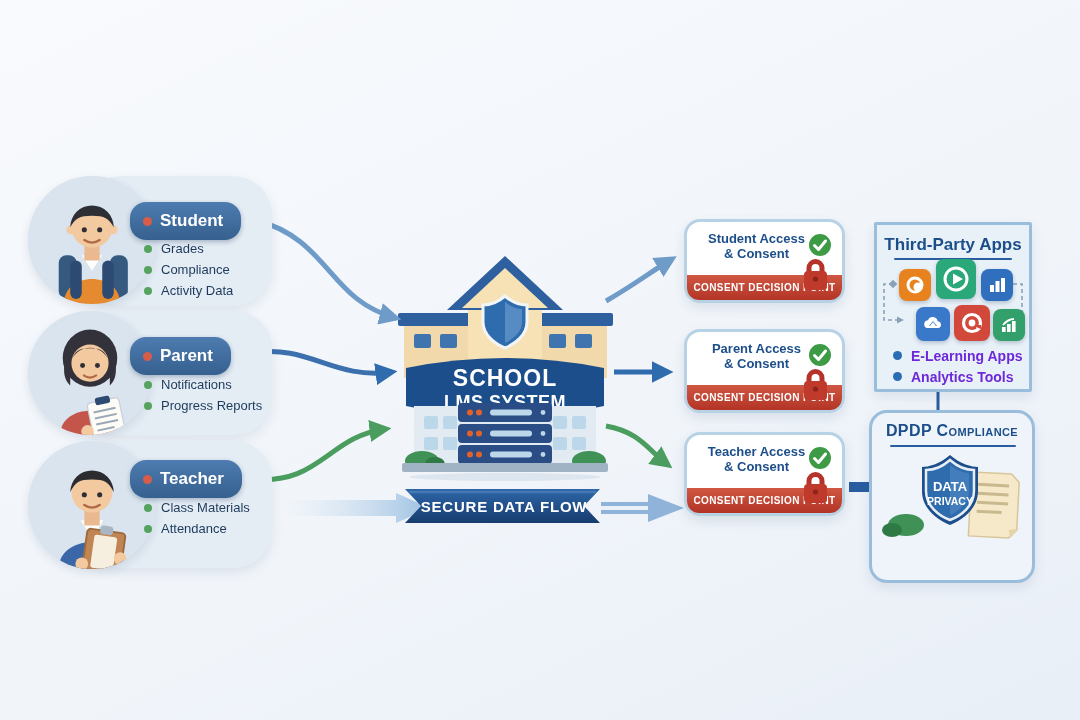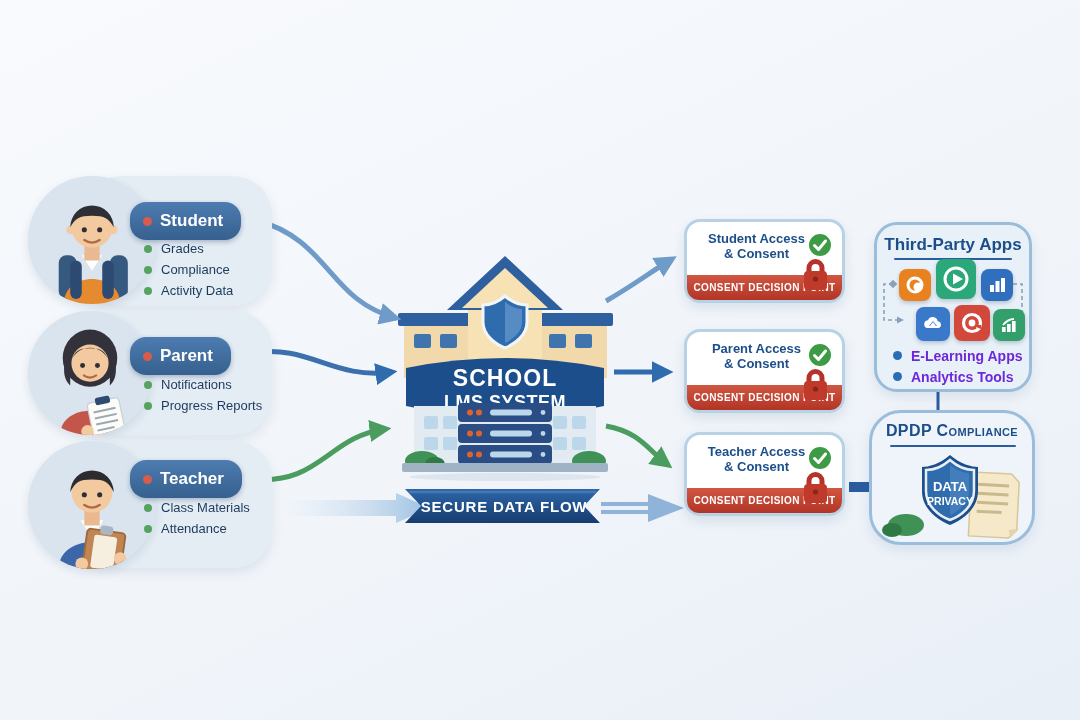--- a/index.html
+++ b/index.html
@@ -42,32 +42,32 @@
   .cc-student{top:219px;} .cc-parent{top:329px;} .cc-teacher{top:432px;}
   .ctitle{position:absolute;top:9px;left:4px;right:20px;text-align:center;color:#1c4e8a;
     font-weight:bold;font-size:13px;line-height:1.18;}
   .check{position:absolute;top:10px;right:9px;width:26px;height:26px;z-index:2;}
   .lock{position:absolute;right:13px;top:34px;width:27px;height:36px;z-index:3;}
   .decision{position:absolute;left:0;right:0;bottom:0;height:25px;border-radius:0 0 12px 12px;
     background:linear-gradient(#d05742,#b23426);color:#fff;font-weight:bold;font-size:10px;
     letter-spacing:.4px;text-align:center;line-height:25px;}
   
   .tp-box{position:absolute;left:874px;top:222px;width:158px;height:170px;z-index:4;background:#e9f1f8;
-    border:3px solid #9abddb;border-radius:23px;box-sizing:border-box;box-shadow:0 5px 12px rgba(40,70,110,.10);}
+    border:3px solid #9abddb;border-radius:2px;box-sizing:border-box;box-shadow:0 5px 12px rgba(40,70,110,.10);}
   .tp-title{position:absolute;top:10px;left:0;right:0;text-align:center;color:#1c4e8a;font-weight:bold;font-size:17px;}
   .tp-rule{position:absolute;top:33px;left:17px;width:118px;height:2px;background:#2a5d9f;border-radius:1px;}
   .tile{position:absolute;border-radius:8px;display:flex;align-items:center;justify-content:center;
     box-shadow:0 2px 4px rgba(20,50,90,.25);}
   .tp-list{position:absolute;left:16px;top:120px;}
   .tp-row{display:flex;align-items:center;gap:9px;height:21px;}
   .tpdot{width:9px;height:9px;border-radius:50%;background:#2a6db5;flex:none;}
   .tptext{color:#6d28d9;font-weight:bold;font-size:14px;white-space:nowrap;}
   
-  .dpdp-box{position:absolute;left:869px;top:410px;width:166px;height:135px;z-index:4;background:#eef4fa;
-    border:3px solid #9abddb;border-radius:32px;box-sizing:border-box;box-shadow:0 5px 12px rgba(40,70,110,.10);padding-left:43px;}
+  .dpdp-box{position:absolute;left:869px;top:410px;width:166px;height:173px;z-index:4;background:#eef4fa;
+    border:3px solid #9abddb;border-radius:18px;box-sizing:border-box;box-shadow:0 5px 12px rgba(40,70,110,.10);padding-left:43px;}
   .dpdp-title{position:absolute;top:9px;left:0;right:0;text-align:center;color:#1c4e8a;font-weight:bold;
     font-size:16px;font-variant:small-caps;letter-spacing:.4px;}
   .dpdp-rule{position:absolute;top:32px;left:18px;width:126px;height:2px;background:#2a5d9f;border-radius:1px;}
   .dpdp-art{position:absolute;left:6px;top:36px;width:150px;height:92px;}
 </style>
 </head>
 <body>
 
 <div class="canvas">
 

